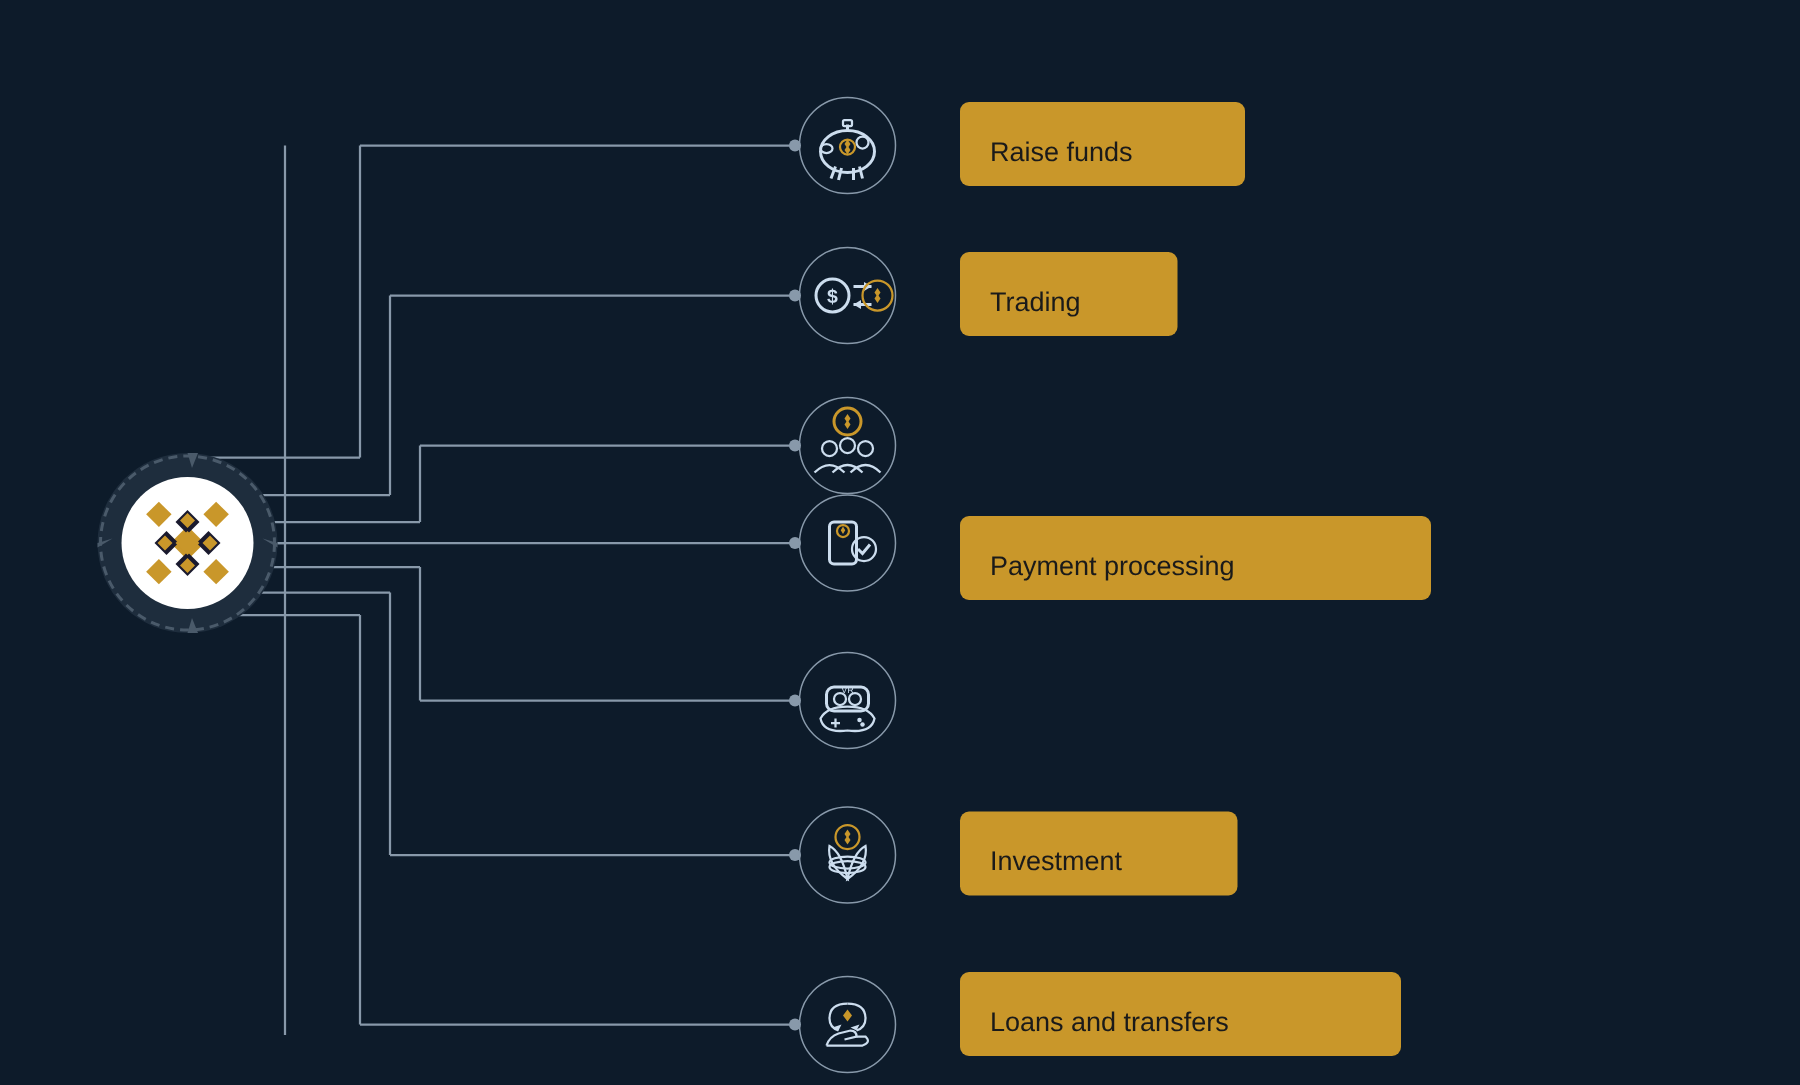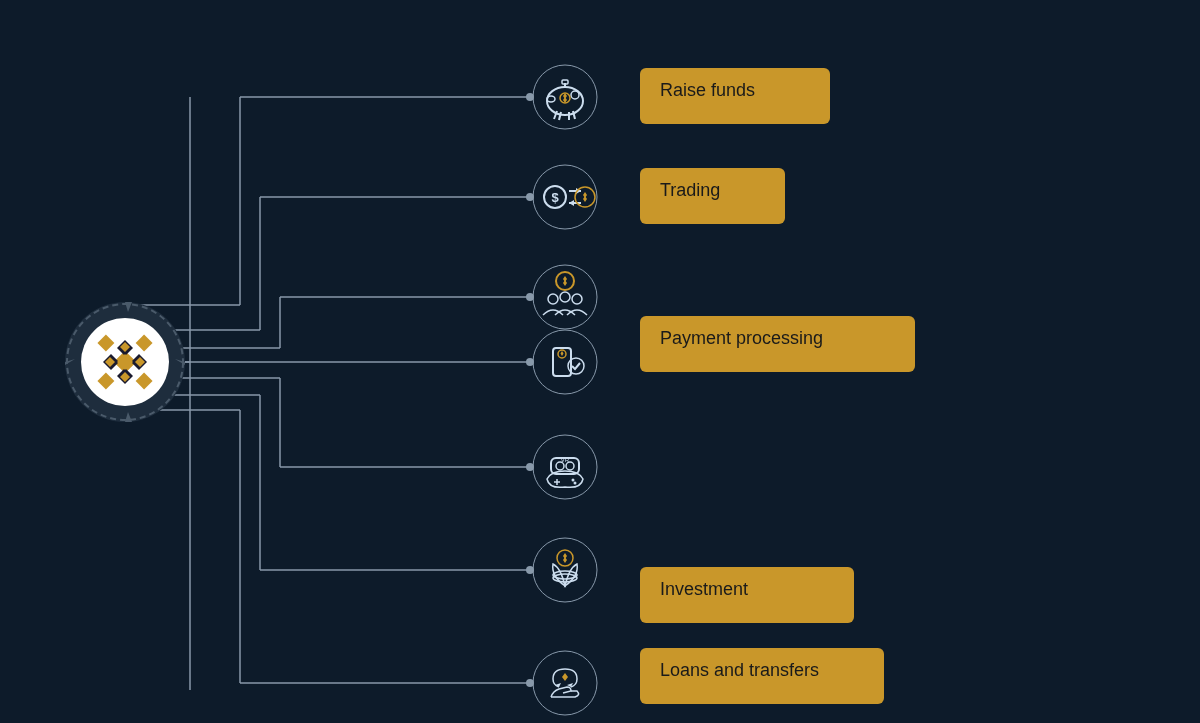--- a/index.html
+++ b/index.html
@@ -56,21 +56,21 @@
       align-items: center;
       justify-content: center;
     }
 
     
     .label-box {
       position: absolute;
       background: #c9972a;
       border-radius: 6px;
       display: flex;
-      align-items: flex-start;
+      align-items: flex-end;
       padding: 12px 20px;
       height: 56px;
     }
 
     .label-text {
       color: #1a1a1a;
       font-size: 18px;
       font-weight: 500;
       white-space: nowrap;
     }
@@ -283,26 +283,26 @@
 
   <div class="label-box" style="left:640px; top:68px; width:190px;">
     <span class="label-text">Raise funds</span>
   </div>
 
   <div class="label-box" style="left:640px; top:168px; width:145px;">
     <span class="label-text">Trading</span>
   </div>
 
 
-  <div class="label-box" style="left:640px; top:316px; width:275px;">
+  <div class="label-box" style="left:640px; top:344px; width:314px;">
     <span class="label-text">Payment processing</span>
   </div>
 
 
-  <div class="label-box" style="left:640px; top:541px; width:214px;margin-top:26px;">
+  <div class="label-box" style="left:640px; top:541px; width:185px;">
     <span class="label-text">Investment</span>
   </div>
 
-  <div class="label-box" style="left:640px; top:648px; width:244px;">
+  <div class="label-box" style="left:640px; top:648px; width:294px;">
     <span class="label-text">Loans and transfers</span>
   </div>
 
 </div>
 
 </body></html>

